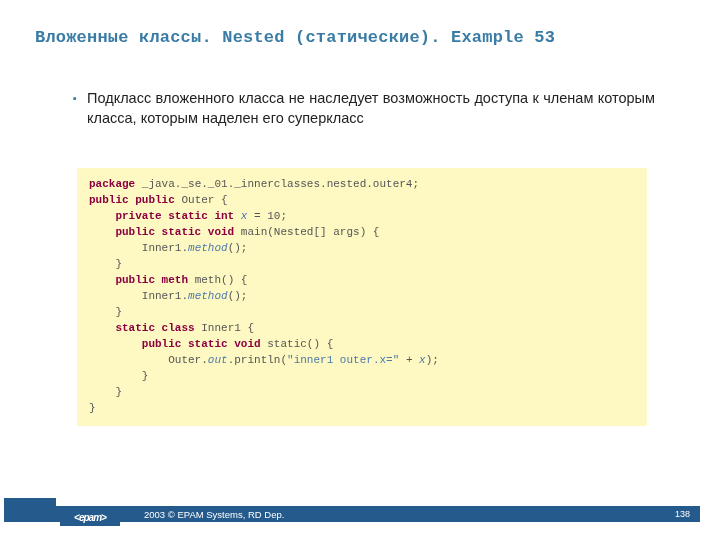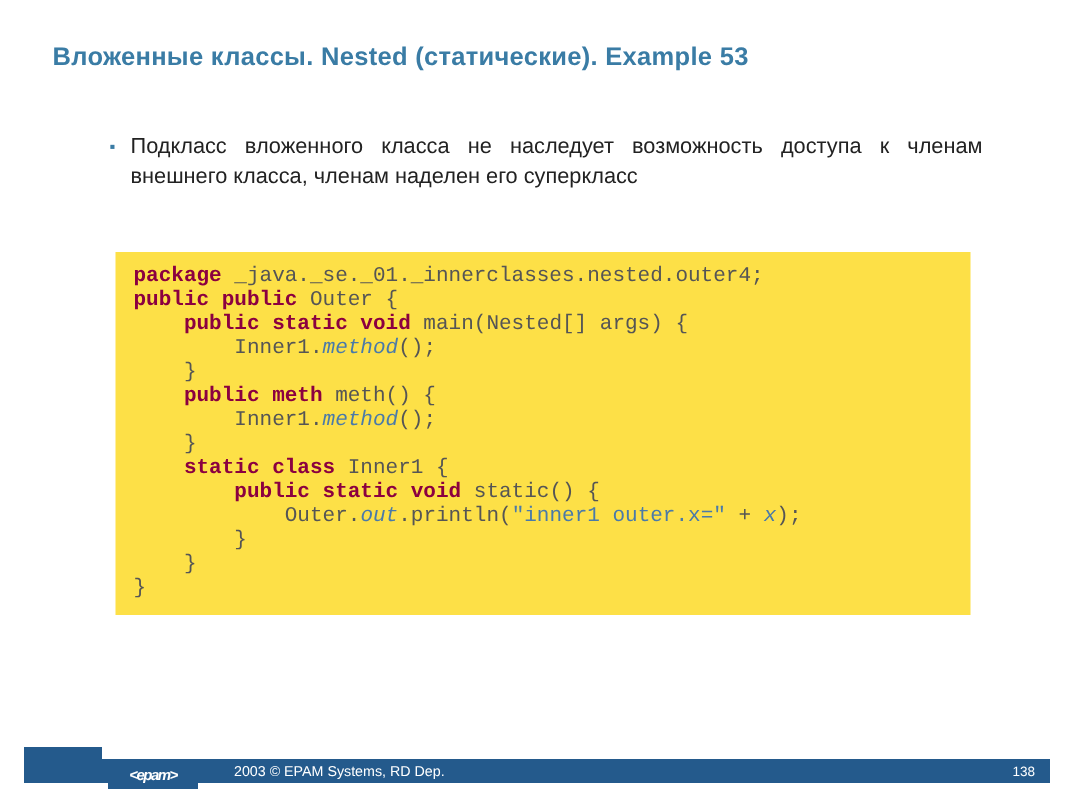--- a/index.html
+++ b/index.html
@@ -1,50 +1,51 @@
 <!DOCTYPE html>
 <html><head>
 <meta charset="utf-8">
 <style>
   * { margin: 0; padding: 0; box-sizing: border-box; }
   html, body { width: 720px; height: 540px; font-family: Arial, Helvetica, sans-serif; background: #fff; }
   .slide { width: 720px; height: 540px; position: relative; }
-  .title { position: absolute; top: 28px; left: 35px; font-size: 17px; font-weight: bold; color: #3a7ca5; letter-spacing: 0.2px; }
+  .title { position: absolute; top: 28px; left: 35px; font-size: 17px; font-weight: bold; color: #3a7ca5; letter-spacing: 0.2px; font-family: Liberation Mono, monospace; }
   .body { position: absolute; top: 88px; left: 73px; width: 582px; }
   .bullet { display: flex; }
   .bullet-marker { flex: 0 0 14px; color: #3a7ca5; font-size: 11px; line-height: 20px; }
   .bullet-text { font-size: 14.5px; color: #222; line-height: 20px; text-align: justify; }
-  .codebox { position: absolute; top: 168px; left: 77px; width: 570px; background: #fde047; padding: 8px 12px 10px 12px; font-family: "Courier New", monospace; font-size: 14px; line-height: 16px; color: #555; }
+  .codebox { position: absolute; top: 168px; left: 77px; width: 570px; background: #fef9c3; padding: 8px 12px 10px 12px; font-family: "Courier New", monospace; font-size: 11px; line-height: 16px; color: #555; }
   .kw   { color: #8b0040; font-weight: bold; }
   .var  { color: #4a7aa9; font-style: italic; }
   .str  { color: #4a7aa9; }
-  .footer { position: absolute; left: 16px; right: 0; bottom: 18px; height: 24px; }
+  .footer { position: absolute; left: 4px; right: 0; bottom: 18px; height: 24px; }
   .footer-sideline { position: absolute; left: 0; top: 0; width: 52px; height: 24px; background: #245a8c; }
   .footer-bar { position: absolute; left: 52px; right: 20px; top: 8px; height: 16px; background: #245a8c; }
   .logo { position: absolute; left: 56px; top: 10px; width: 60px; height: 18px; background: #245a8c; color: #fff; font-size: 10px; font-weight: bold; display: flex; align-items: center; justify-content: center; font-style: italic; }
   .epam-chevron { font-family: Arial; letter-spacing: -1px; }
   .copyright { position: absolute; left: 140px; top: 11px; font-size: 9.5px; color: #fff; }
   .pagenum { position: absolute; right: 30px; top: 11px; font-size: 9px; color: #fff; }
 </style>
 </head>
 <body>
 <div class="slide">
 
   <div class="title">Вложенные классы. Nested (статические). Example 53</div>
 
   <div class="body">
     <div class="bullet">
       <div class="bullet-marker">▪</div>
-      <div class="bullet-text">Подкласс вложенного класса не наследует возможность доступа к членам внешнего класса, членам наделен его суперкласс</div>
+      <div class="bullet-text">Подкласс вложенного класса не наследует возможность доступа к членам которым класса, которым наделен его суперкласс</div>
     </div>
   </div>
 
   <div class="codebox">
     <div><span class="kw">package</span><span> _java._se._01._innerclasses.nested.outer4;</span></div>
     <div><span class="kw">public public</span><span> Outer {</span></div>
+    <div><span>&nbsp;&nbsp;&nbsp;&nbsp;</span><span class="kw">private static int</span> <span class="var">x</span><span> = 10;</span></div>
     <div><span>&nbsp;&nbsp;&nbsp;&nbsp;</span><span class="kw">public static void</span><span> main(Nested[] args) {</span></div>
     <div><span>&nbsp;&nbsp;&nbsp;&nbsp;&nbsp;&nbsp;&nbsp;&nbsp;</span><span>Inner1.</span><span class="var">method</span><span>();</span></div>
     <div><span>&nbsp;&nbsp;&nbsp;&nbsp;</span><span>}</span></div>
     <div><span>&nbsp;&nbsp;&nbsp;&nbsp;</span><span class="kw">public meth</span><span> meth() {</span></div>
     <div><span>&nbsp;&nbsp;&nbsp;&nbsp;&nbsp;&nbsp;&nbsp;&nbsp;</span><span>Inner1.</span><span class="var">method</span><span>();</span></div>
     <div><span>&nbsp;&nbsp;&nbsp;&nbsp;</span><span>}</span></div>
     <div><span>&nbsp;&nbsp;&nbsp;&nbsp;</span><span class="kw">static class</span><span> Inner1 {</span></div>
     <div><span>&nbsp;&nbsp;&nbsp;&nbsp;&nbsp;&nbsp;&nbsp;&nbsp;</span><span class="kw">public static void</span><span> static() {</span></div>
     <div><span>&nbsp;&nbsp;&nbsp;&nbsp;&nbsp;&nbsp;&nbsp;&nbsp;&nbsp;&nbsp;&nbsp;&nbsp;</span><span>Outer.</span><span class="var">out</span><span>.println(</span><span class="str">"inner1 outer.x="</span><span> + </span><span class="var">x</span><span>);</span></div>
     <div><span>&nbsp;&nbsp;&nbsp;&nbsp;&nbsp;&nbsp;&nbsp;&nbsp;</span><span>}</span></div>

